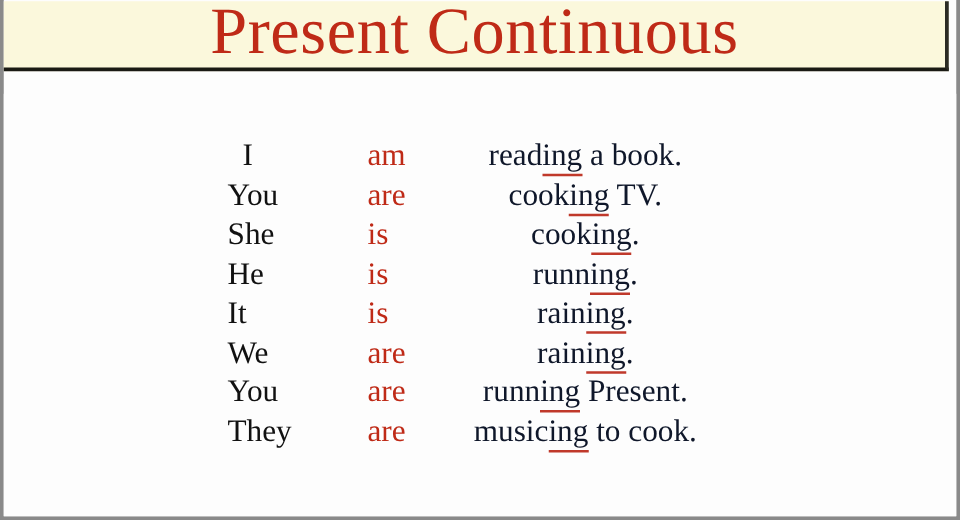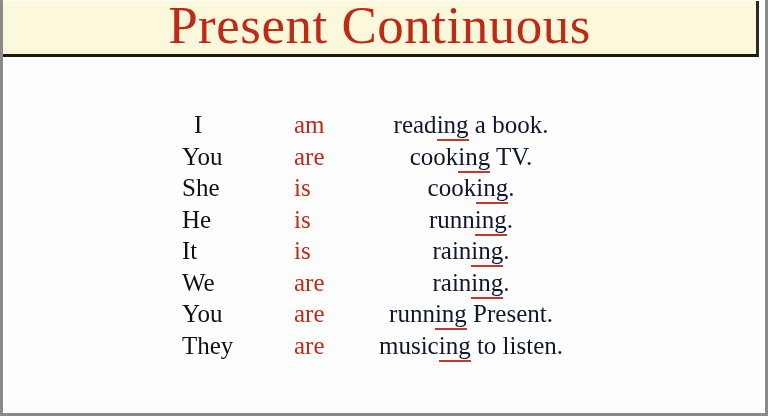--- a/index.html
+++ b/index.html
@@ -163,19 +163,19 @@
             <td class="col-verb"><span>rain</span><span class="ing">ing</span><span>.</span></td>
           </tr>
           <tr>
             <td class="col-subject">You</td>
             <td class="col-aux">are</td>
             <td class="col-verb"><span>runn</span><span class="ing">ing</span><span> Present.</span></td>
           </tr>
           <tr>
             <td class="col-subject">They</td>
             <td class="col-aux">are</td>
-            <td class="col-verb"><span>music</span><span class="ing">ing</span><span> to listen.</span></td>
+            <td class="col-verb"><span>music</span><span class="ing">ing</span><span> to cook.</span></td>
           </tr>
         </tbody>
     </table>
   </div>
 
 </div>
 
 </body></html>

